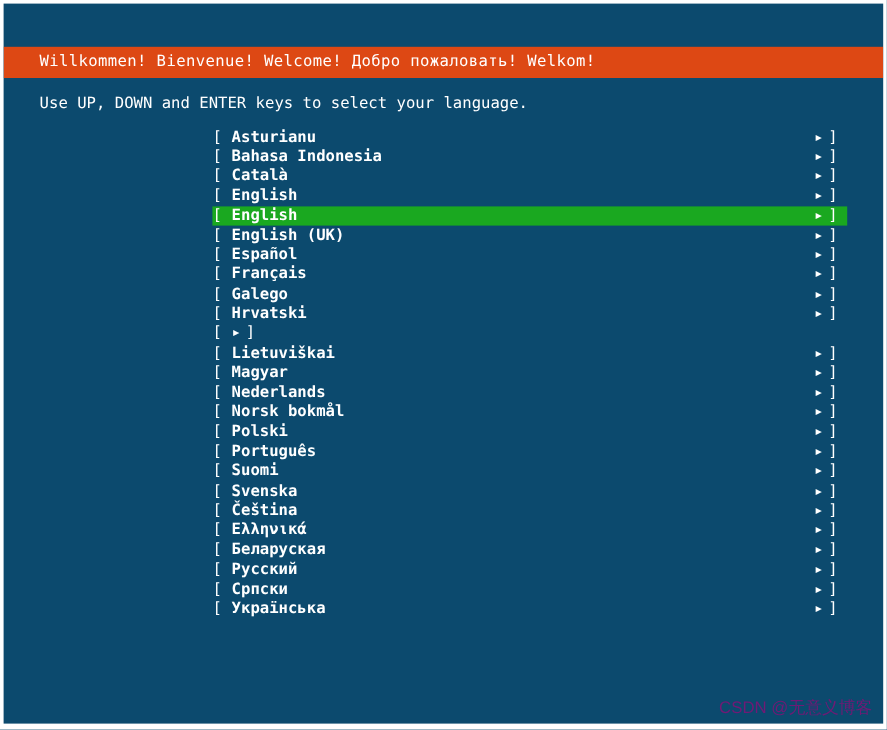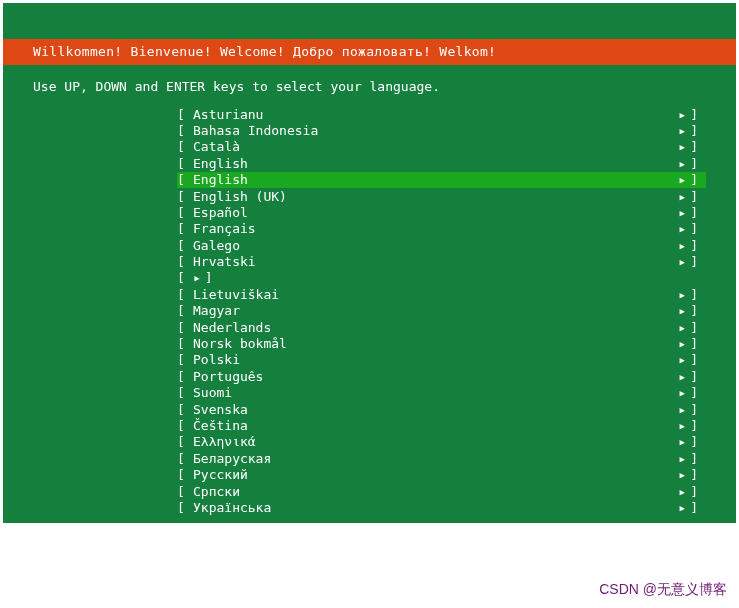--- a/index.html
+++ b/index.html
@@ -8,23 +8,23 @@
       box-sizing: border-box;
     }
     body {
       background: #ffffff;
       width: 739px;
       height: 608px;
       font-family: "DejaVu Sans Mono", "Ubuntu Mono", monospace;
       position: relative;
     }
     .terminal {
-      background: #15803d;
+      background: #0c4a6e;
       width: 733px;
-      height: 520px;
+      height: 600px;
       margin: 3px;
       font-size: 13px;
       line-height: 1.2;
       color: #ffffff;
       overflow: hidden;
     }
     .header-bar {
       background: #dd4814;
       color: #ffffff;
       padding: 5px 0 5px 30px;
@@ -51,20 +51,21 @@
     }
     .lang-item.selected {
       background: #1aa820;
     }
     .bracket-left {
       width: 16px;
       flex-shrink: 0;
     }
     .lang-name {
       flex: 1;
+      font-weight: bold;
     }
     .arrow {
       flex-shrink: 0;
       padding-right: 4px;
     }
     .bracket-right {
       flex-shrink: 0;
     }
     .watermark {
       position: absolute;

